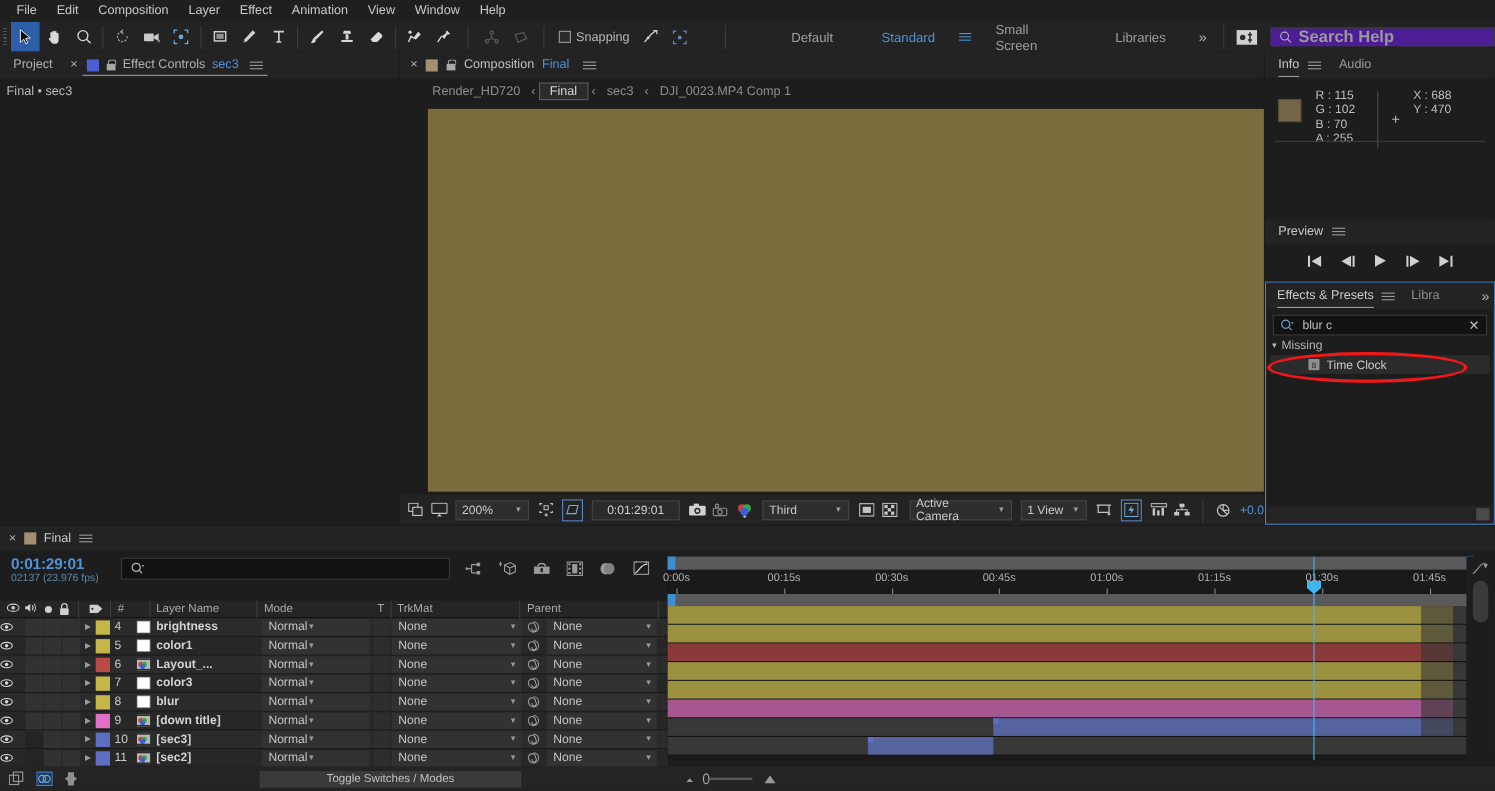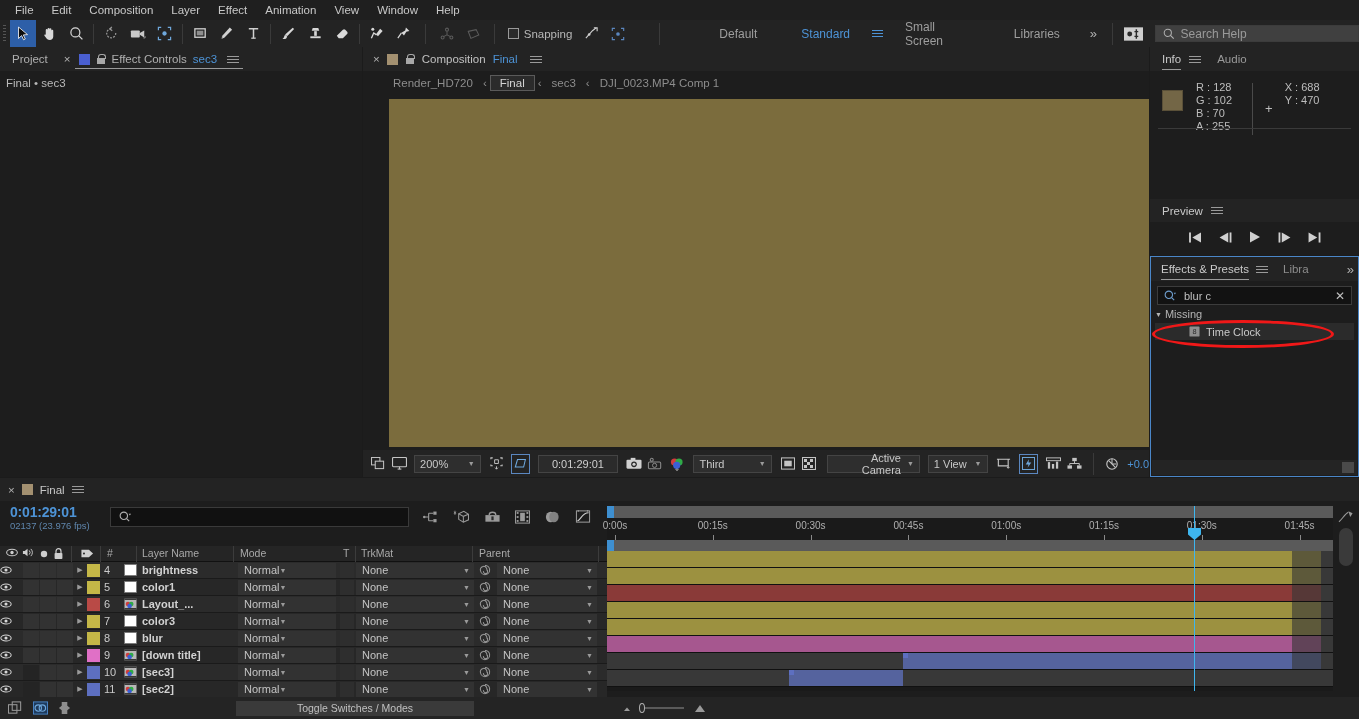--- a/index.html
+++ b/index.html
@@ -40,23 +40,23 @@
   .snapbox { display: flex; align-items: center; gap: 5px; padding: 0 6px; }
   .chk { width: 11px; height: 11px; border: 1px solid #9a9a9a; background: #2b2b2b; }
   .ws-items { display: flex; align-items: center; margin-left: 30px; }
   .ws { padding: 0 22px; font-size: 12px; color: #9e9e9e; }
   .ws.sel { color: #4d93d6; }
   .hamb { display: inline-block; width: 12px; }
   .hamb i { display: block; height: 1px; background: #4d93d6; margin: 2px 0; }
   .hamb.gray i { background: #9a9a9a; }
   .chev2 { color: #b0b0b0; font-size: 13px; padding: 0 8px; }
   .searchhelp {
-    margin-left: 8px; width: 208px; height: 17px; background: #404040;
+    margin-left: 8px; width: 208px; height: 17px; background: #4c1d95;
     border: 1px solid #3c3c3c; display: flex; align-items: center; gap: 6px;
-    padding-left: 7px; color: #9a9a9a; font-size: 12px;
+    padding-left: 7px; color: #9a9a9a; font-size: 15px; font-weight: bold;
   }
   .vert-div { width: 1px; height: 22px; background: #3a3a3a; margin: 0 7px; }
 
   
   .panel { position: absolute; background: #1f1f1f; }
   .swatch-blue { width: 11px; height: 11px; background: #4a5fd0; }
   .swatch-tan { width: 11px; height: 11px; background: #a39070; }
   .lockic { width: 10px; height: 11px; position: relative; }
   .lockic::before {
     content: ""; position: absolute; left: 2px; top: 0; width: 6px; height: 4px;
@@ -108,21 +108,21 @@
   }
   .comp-toolbar {
     position: absolute; left: 0; bottom: 0; width: 786px; height: 27px;
     background: #232323; display: flex; align-items: center; padding-left: 6px; gap: 3px;
   }
   .cbtn { width: 21px; height: 20px; display: flex; align-items: center; justify-content: center; }
   .cbtn.framed { border: 1px solid #5b87c0; }
   .dropd {
     height: 18px; background: #2e2e2e; border: 1px solid #444; display: flex;
     align-items: center; justify-content: space-between; padding: 0 5px;
-    font-size: 11px; color: #c8c8c8; gap: 6px; text-align: right;
+    font-size: 11px; color: #c8c8c8; gap: 6px;
   }
   .readout {
     height: 18px; background: #2b2b2b; border: 1px solid #444; display: flex;
     align-items: center; padding: 0 8px; font-size: 11px; color: #cfcfcf;
   }
 
   
   #info-panel { left: 1150px; top: 47px; width: 209px; height: 152px; background: #1d1d1d; }
   .info-tabs { height: 24px; display: flex; align-items: center; gap: 8px; padding-left: 12px; background: #232323; font-size: 11.5px; }
   .info-body { display: flex; padding: 10px 0 0 12px; gap: 8px; align-items: flex-start; }
@@ -596,21 +596,21 @@
           <i></i>
           <i></i>
           <i></i>
         </span>
       <span style="color:#9a9a9a;margin-left:8px;">Audio</span>
     </div>
     <div class="info-body">
       <div class="colorchip"></div>
       <div class="rgbcol">
         <div><span>R :</span>
-             <span>128</span></div>
+             <span>115</span></div>
         <div><span>G :</span>
              <span>102</span></div>
         <div><span>B :</span>
              <span>70</span></div>
         <div><span>A :</span>
              <span>255</span></div>
       </div>
       <div class="info-div"></div>
       <div class="plus">+</div>
       <div class="xycol">

